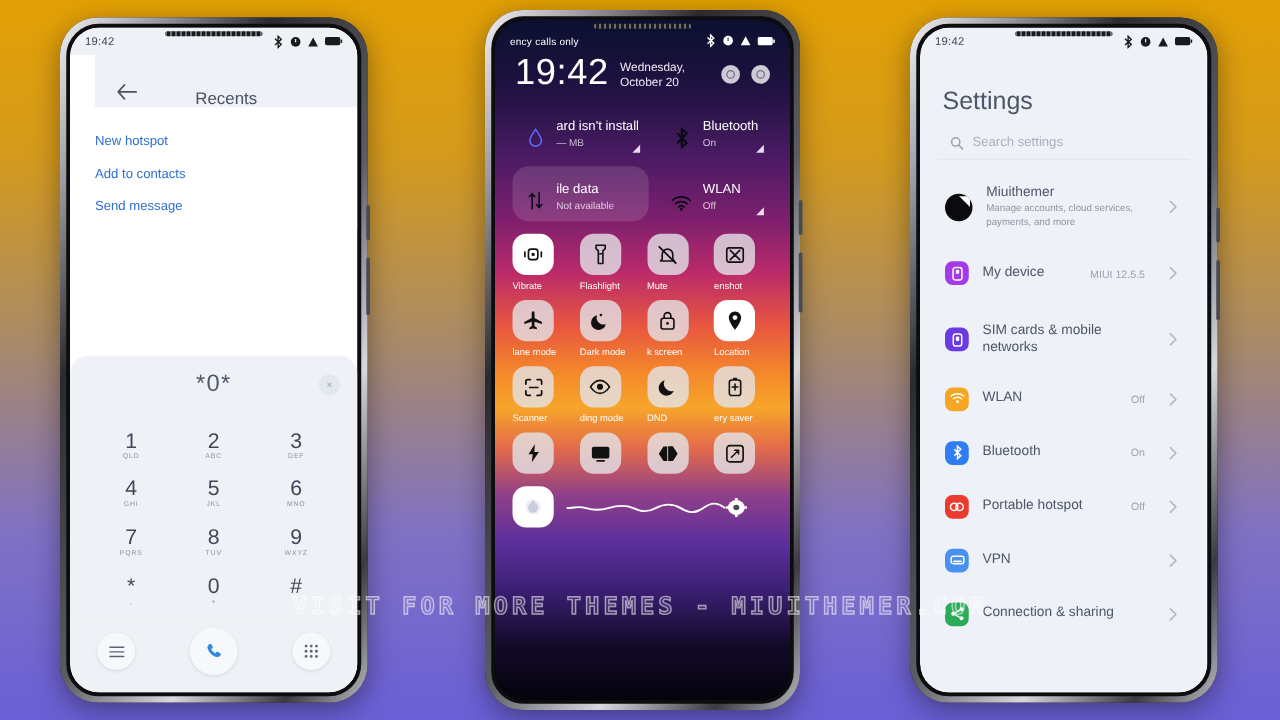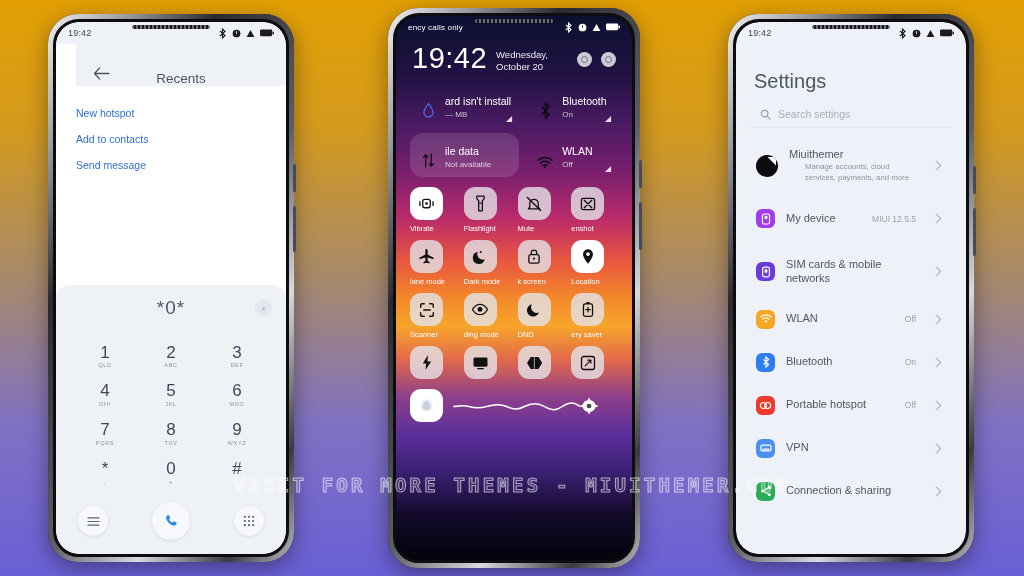--- a/index.html
+++ b/index.html
@@ -102,21 +102,21 @@
 
   
   .p2 .screen {
     background:
       linear-gradient(to bottom,
         #0b1030 0%, #221243 11%, #4a1b63 20%, #7b1f6e 29%,
         #b92a6a 37%, #e8563f 45%, #f4892a 52%, #f7a52a 57%,
         #e36a4a 63%, #8e3f8a 70%, #5b2f9c 77%, #3a1f72 84%,
         #120a28 92%, #05030c 100%);
   }
-  .p2 .statusbar { color: #fff; }
+  .p2 .statusbar { color: #fff; align-items: flex-end; }
   .cc-head { padding: 6px 16px 0; color: #fff; }
   .cc-timerow { display: flex; align-items: flex-start; }
   .cc-time { font-size: 29px; font-weight: 300; letter-spacing: .5px; line-height: 1; }
   .cc-date { font-size: 9.5px; margin-left: 9px; margin-top: 5px; line-height: 1.25; max-width: 92px; color: #f2eaf6; }
   .cc-circles { margin-left: auto; display: flex; gap: 9px; margin-top: 8px; }
   .cc-circle {
     width: 15px; height: 15px; border-radius: 50%;
     background: rgba(255,255,255,.78);
     display: flex; align-items: center; justify-content: center;
   }
@@ -172,21 +172,21 @@
   .st-avatar {
     width: 22px; height: 22px; border-radius: 50%; background: #0b0b0d;
     flex: 0 0 22px; position: relative; overflow: hidden;
   }
   .st-avatar::after {
     content:""; position:absolute; right:2px; top:2px; width:9px; height:9px;
     background:#fff; clip-path: polygon(100% 0,100% 100%,0 0);
   }
   .st-acct-txt { flex: 1; }
   .st-acct-name { font-size: 11px; color: #4d5668; }
-  .st-acct-sub { font-size: 7.8px; color: #8d94a3; line-height: 1.35; margin-top: 2px; margin-left: 16px; }
+  .st-acct-sub { font-size: 7.8px; color: #8d94a3; line-height: 1.35; margin-top: 2px; }
   .st-ico {
     width: 19px; height: 19px; border-radius: 6px; flex: 0 0 19px;
     display: flex; align-items: center; justify-content: center;
   }
   .st-ico svg { display: block; }
   .st-label { flex: 1; font-size: 11px; color: #4d5668; line-height: 1.25; }
   .st-value { font-size: 8.5px; color: #9aa1b0; margin-right: 3px; }
   .chev { width: 16px; height: 16px; flex: 0 0 16px; display:flex; align-items:center; justify-content:center; }
 
   

